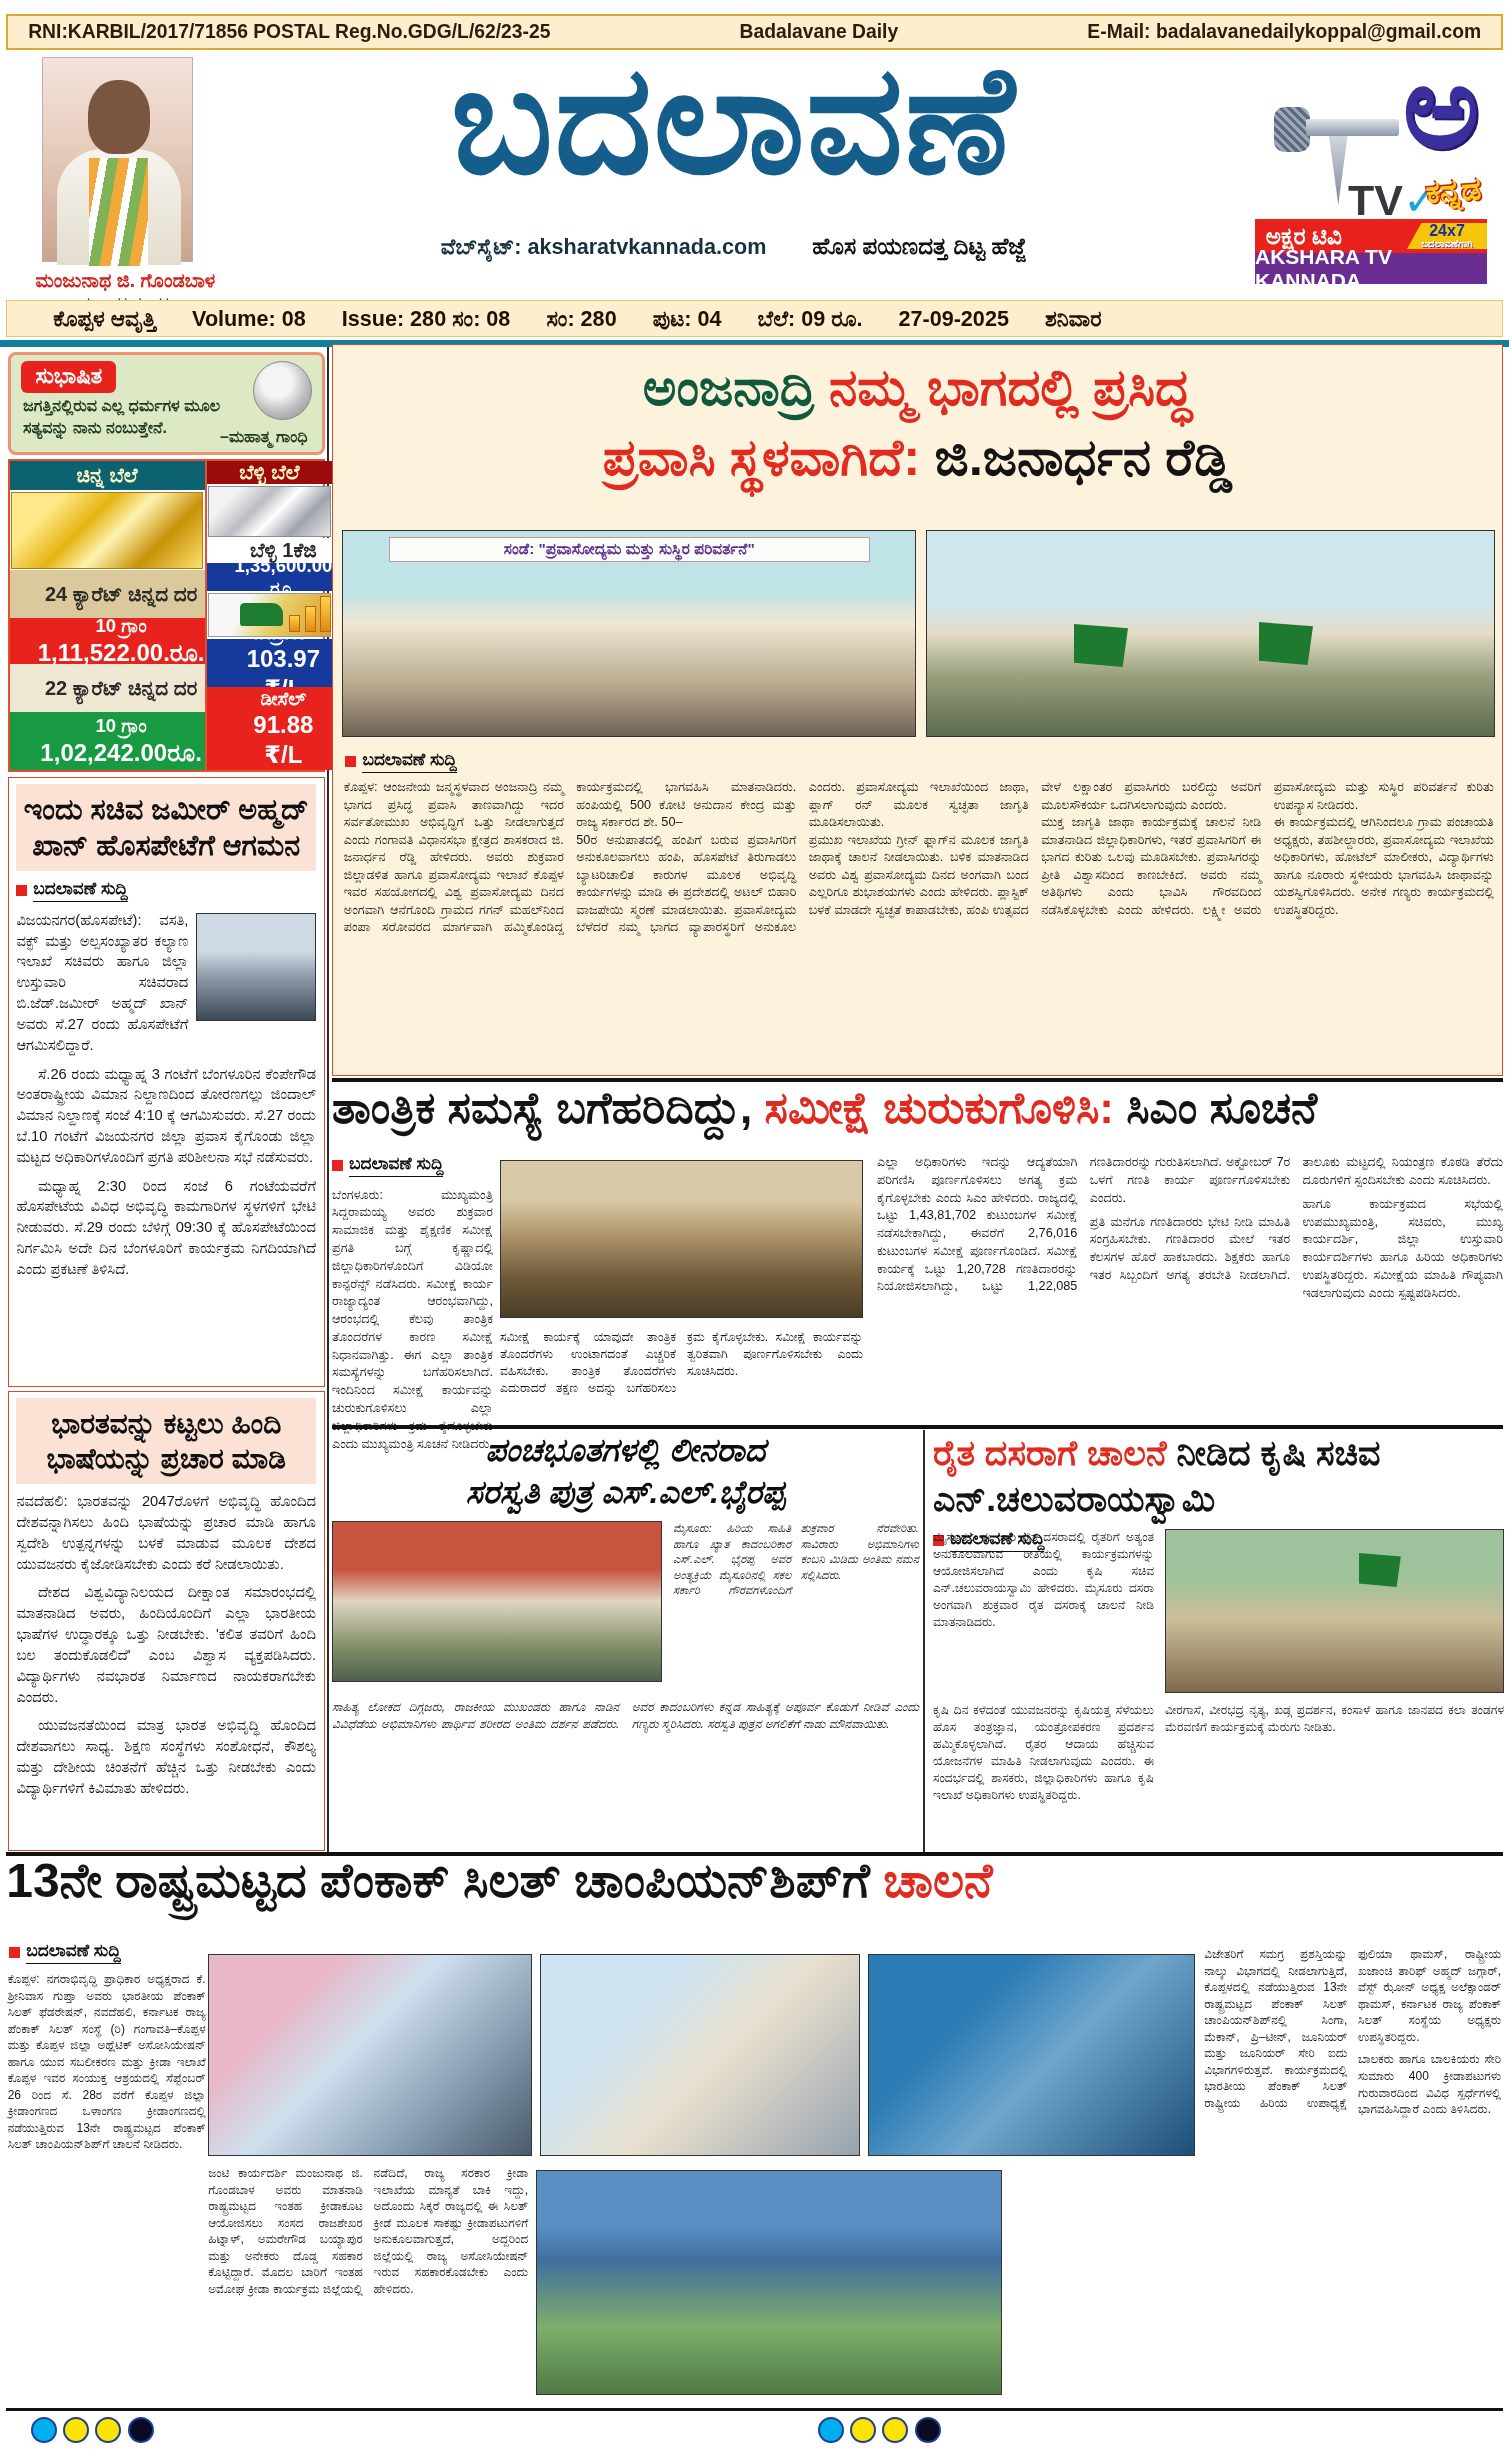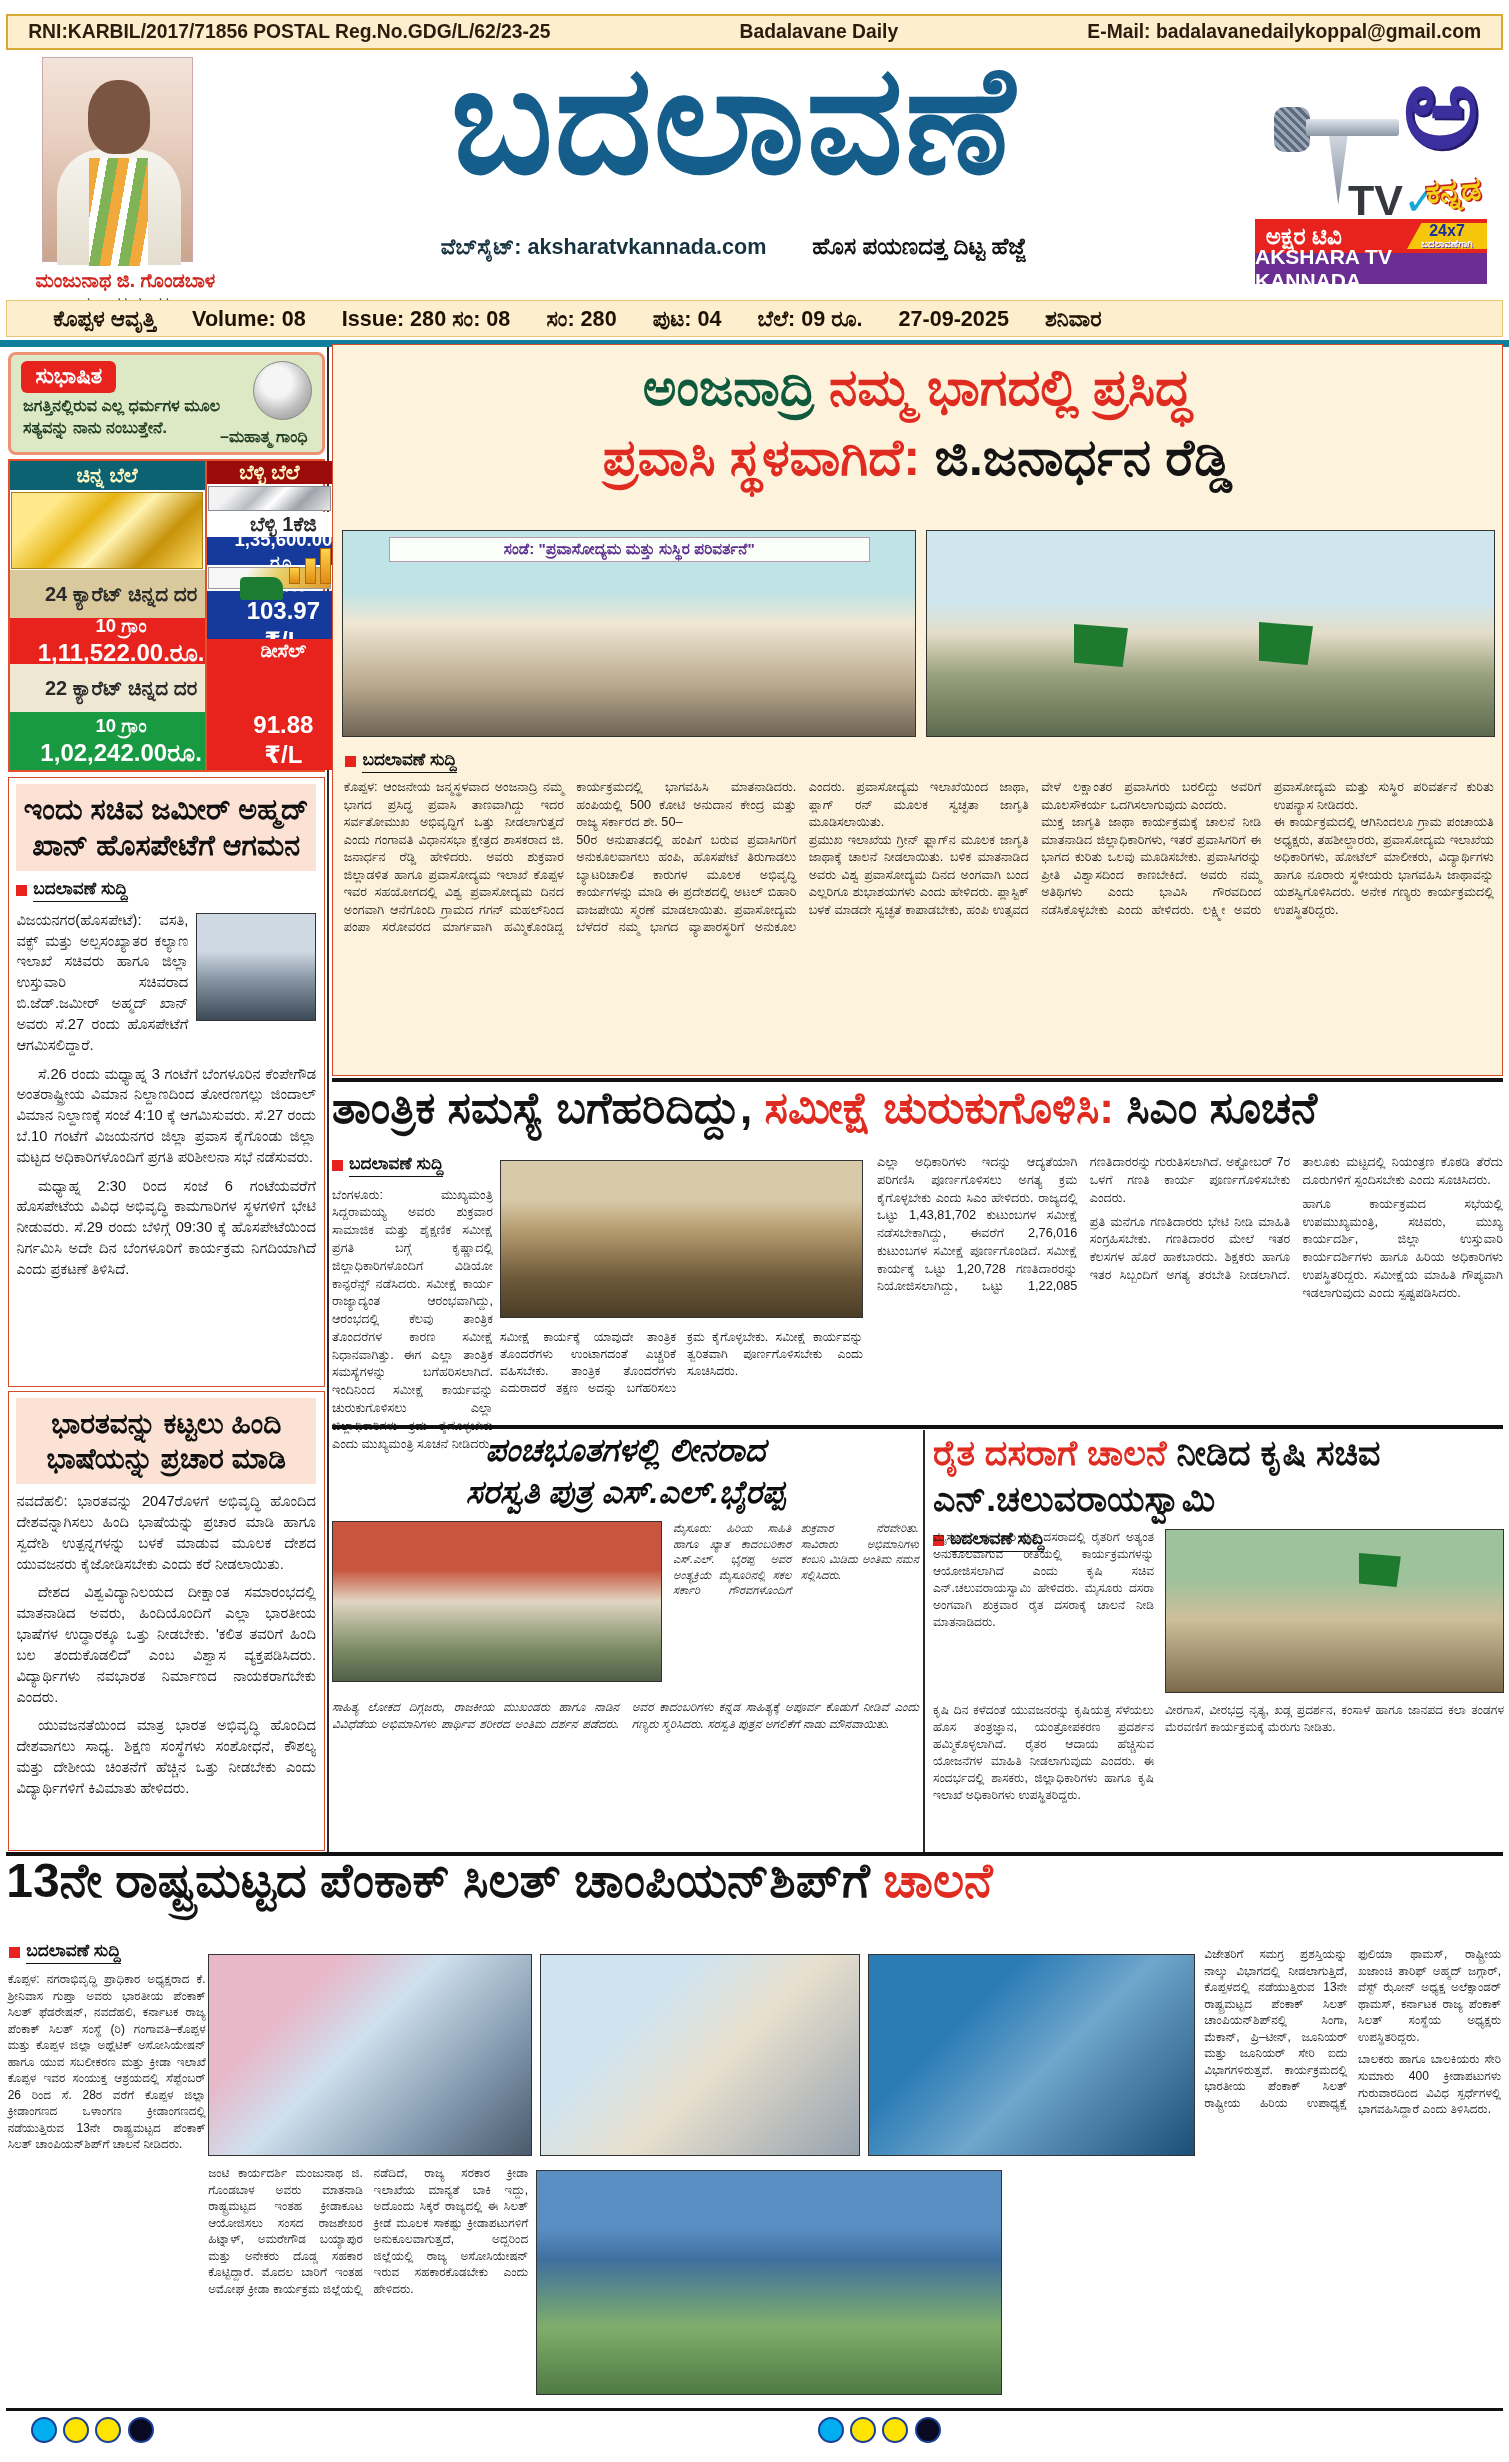--- a/index.html
+++ b/index.html
@@ -225,21 +225,21 @@
         <div class="nozzle"></div>
         <div class="bar" style="left:80px; height:17px;"></div>
         <div class="bar" style="left:96px; height:26px;"></div>
         <div class="bar" style="left:111px; height:36px;"></div>
         <div class="bar" style="left:127px; height:45px;"></div>
       </div>
       <div class="rcell" style="height:48px; background:#16399c;">
         <span class="t2">ಪೆಟ್ರೋಲ್</span>
         <span class="t3">103.97 ₹/L</span>
       </div>
-      <div class="rcell" style="flex:1; background:#e8221c;gap:48px;">
+      <div class="rcell" style="flex:1; background:#e8221c;">
         <span class="t2">ಡೀಸೆಲ್</span>
         <span class="t3">91.88 ₹/L</span>
       </div>
     </div>
   </div>
 
   <div class="side-story" style="top:777px; height:610px;">
     <div class="pink-head" style="font-size:28.6px;">ಇಂದು ಸಚಿವ ಜಮೀರ್ ಅಹ್ಮದ್ ಖಾನ್ ಹೊಸಪೇಟೆಗೆ ಆಗಮನ</div>
     <div class="byline" style="margin-top:7.7px;">
       <span class="sq"></span>

